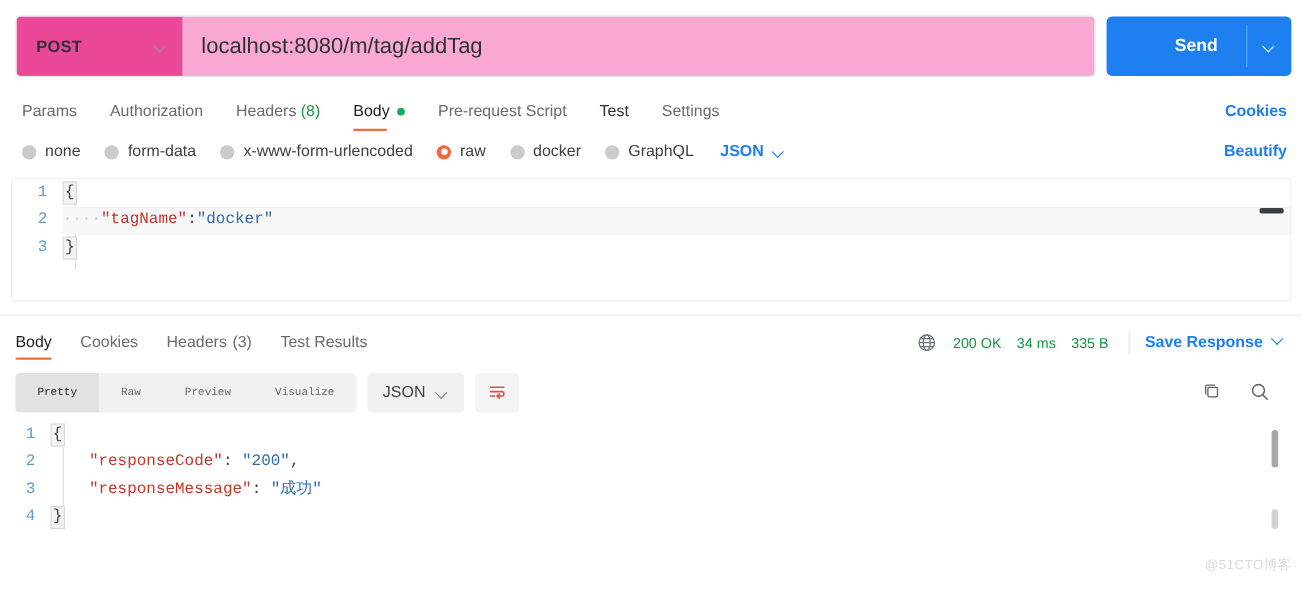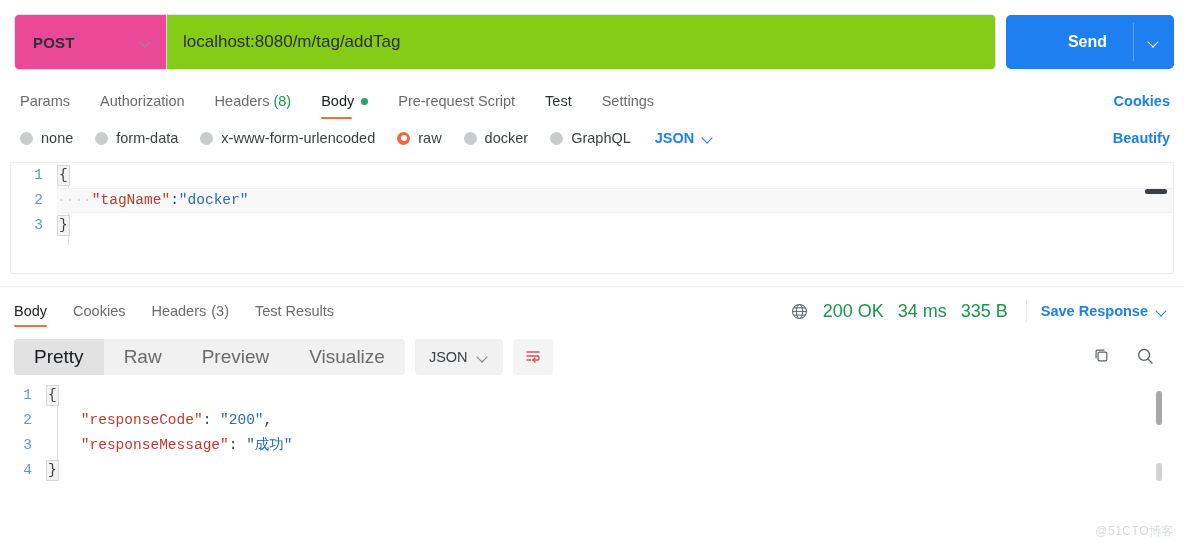--- a/index.html
+++ b/index.html
@@ -57,23 +57,23 @@
     font-size: 15px;
     font-weight: bold;
     color: #2c3135;
     letter-spacing: .2px;
   }
   .url-input {
     flex: 1;
     display: flex;
     align-items: center;
     padding: 0 16px;
-    font-size: 17px;
+    font-size: 20px;
     color: #2c3135;
-    background: #84cc16;
+    background: #f9a8d4;
     cursor: text;
     overflow: hidden;
     white-space: nowrap;
   }
   .send-btn {
     display: flex;
     align-items: stretch;
     height: 54px;
     background: #1d7ff0;
     border-radius: 5px;
@@ -302,34 +302,33 @@
   .resp-tab.active { color: #1a1c1e; }
   .resp-tab .underline {
     position: absolute;
     left: 0; right: 0;
     bottom: 6px;
     height: 2.5px;
     background: #ef6c3e;
     border-radius: 2px;
   }
   .stat {
-    font-size: 18px;
+    font-size: 13px;
     color: #1a9648;
     margin-left: 14px;
     white-space: nowrap;
   }
   .vsep {
     width: 1px;
     height: 22px;
     background: #e4e6e8;
     margin: 0 14px 0 18px;
   }
   .save-resp {
     display: flex;
-    align-items: center;
     gap: 9px;
     color: #1d7ff0;
     font-weight: bold;
     font-size: 14.5px;
     cursor: pointer;
     margin-right: 2px;
   }
 
   
   .resp-tools {
@@ -343,24 +342,25 @@
     display: flex;
     background: #f1f1f2;
     border-radius: 4px;
     height: 36px;
     overflow: hidden;
   }
   .seg-item {
     display: flex;
     align-items: center;
     padding: 0 20px;
-    font-size: 19px;
+    font-size: 10px;
     color: #6b6b6b;
     cursor: pointer;
     white-space: nowrap;
+    font-family: Liberation Mono, monospace;
   }
   .seg-item.active {
     background: #e2e2e3;
     color: #1a1c1e;
   }
   .pill {
     display: flex;
     align-items: center;
     gap: 10px;
     background: #f1f1f2;
@@ -411,21 +411,21 @@
     right: 22px;
     top: 80px;
     width: 6px;
     height: 18px;
     background: #d2d2d2;
     border-radius: 3px;
   }
   .watermark {
     position: absolute;
     right: 10px;
-    bottom: 4px;
+    bottom: 22px;
     font-size: 12px;
     color: #d8dade;
     letter-spacing: .5px;
     user-select: none;
   }
   .divider {
     height: 1px;
     background: #ececec;
     margin: 0;
   }

